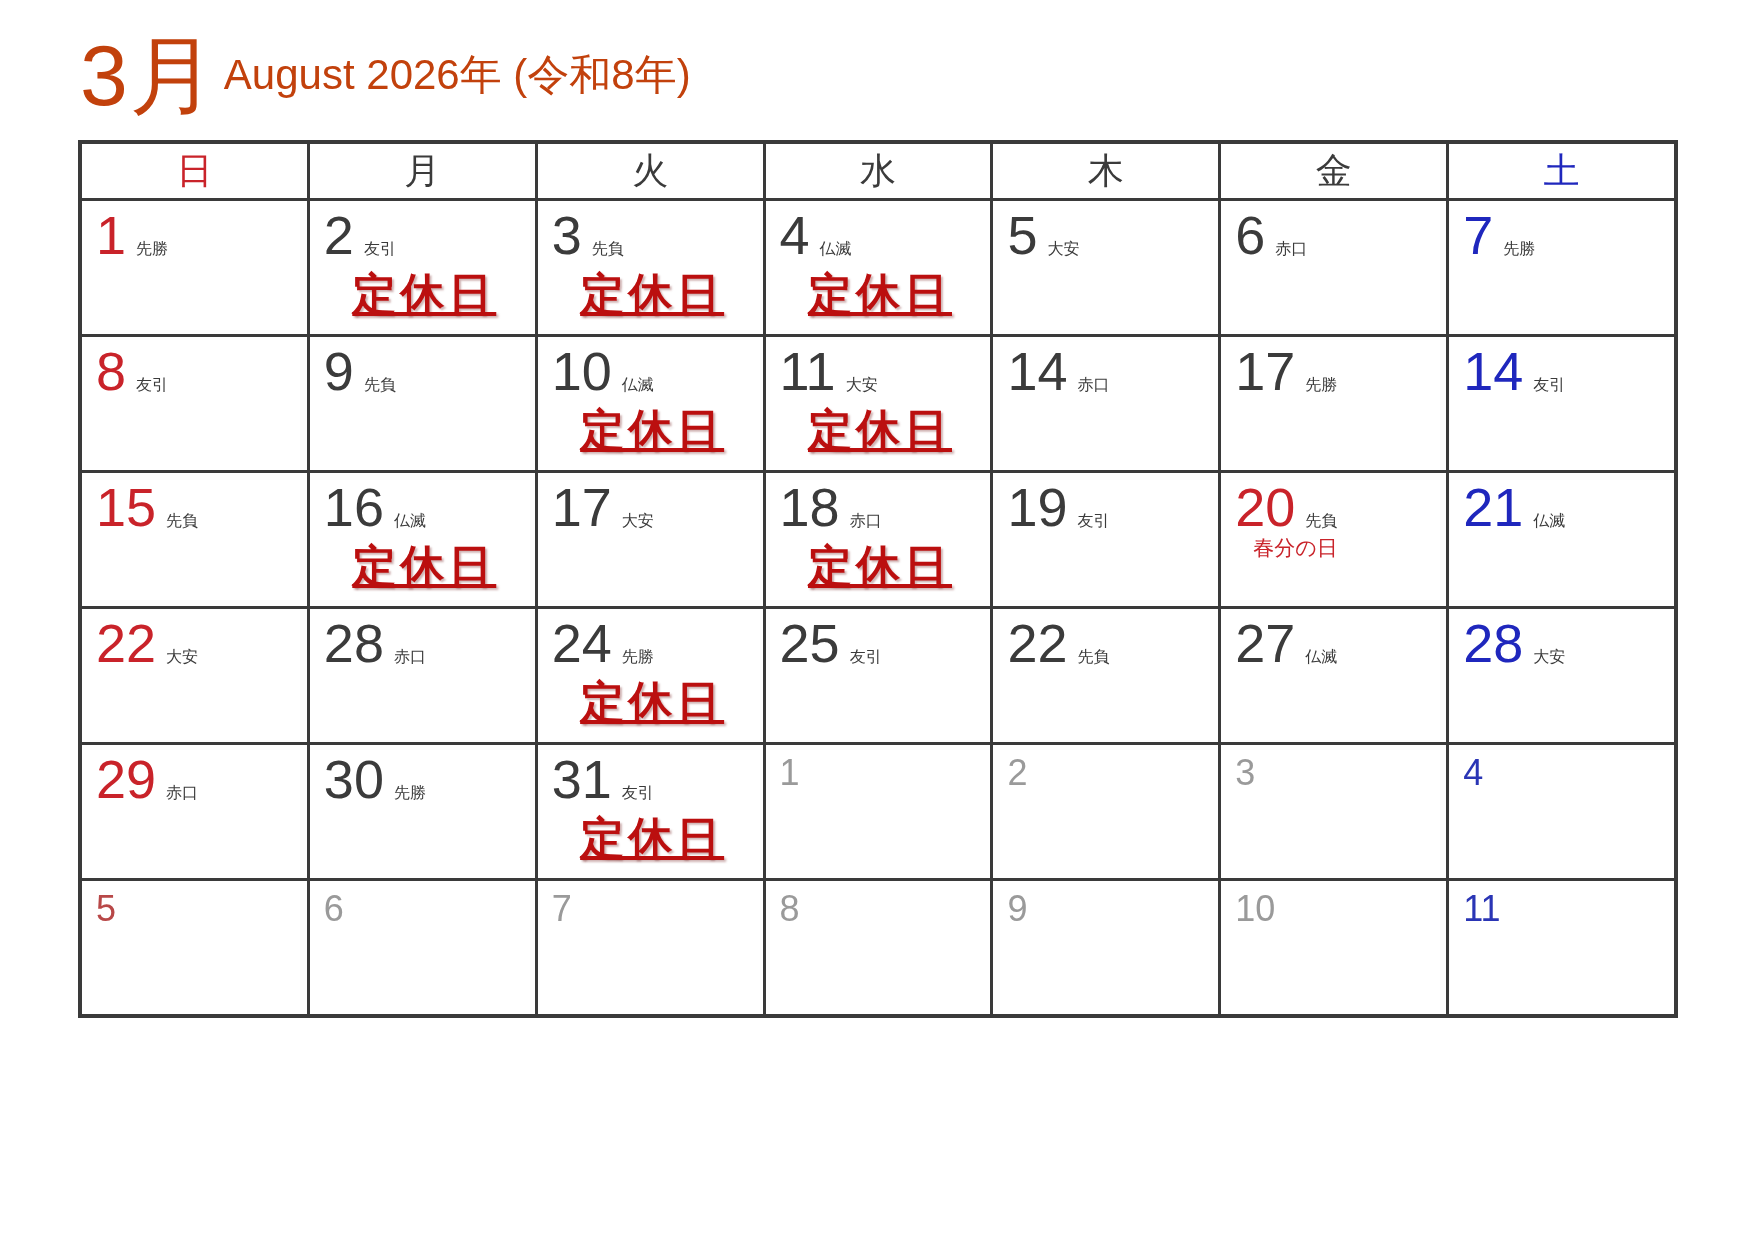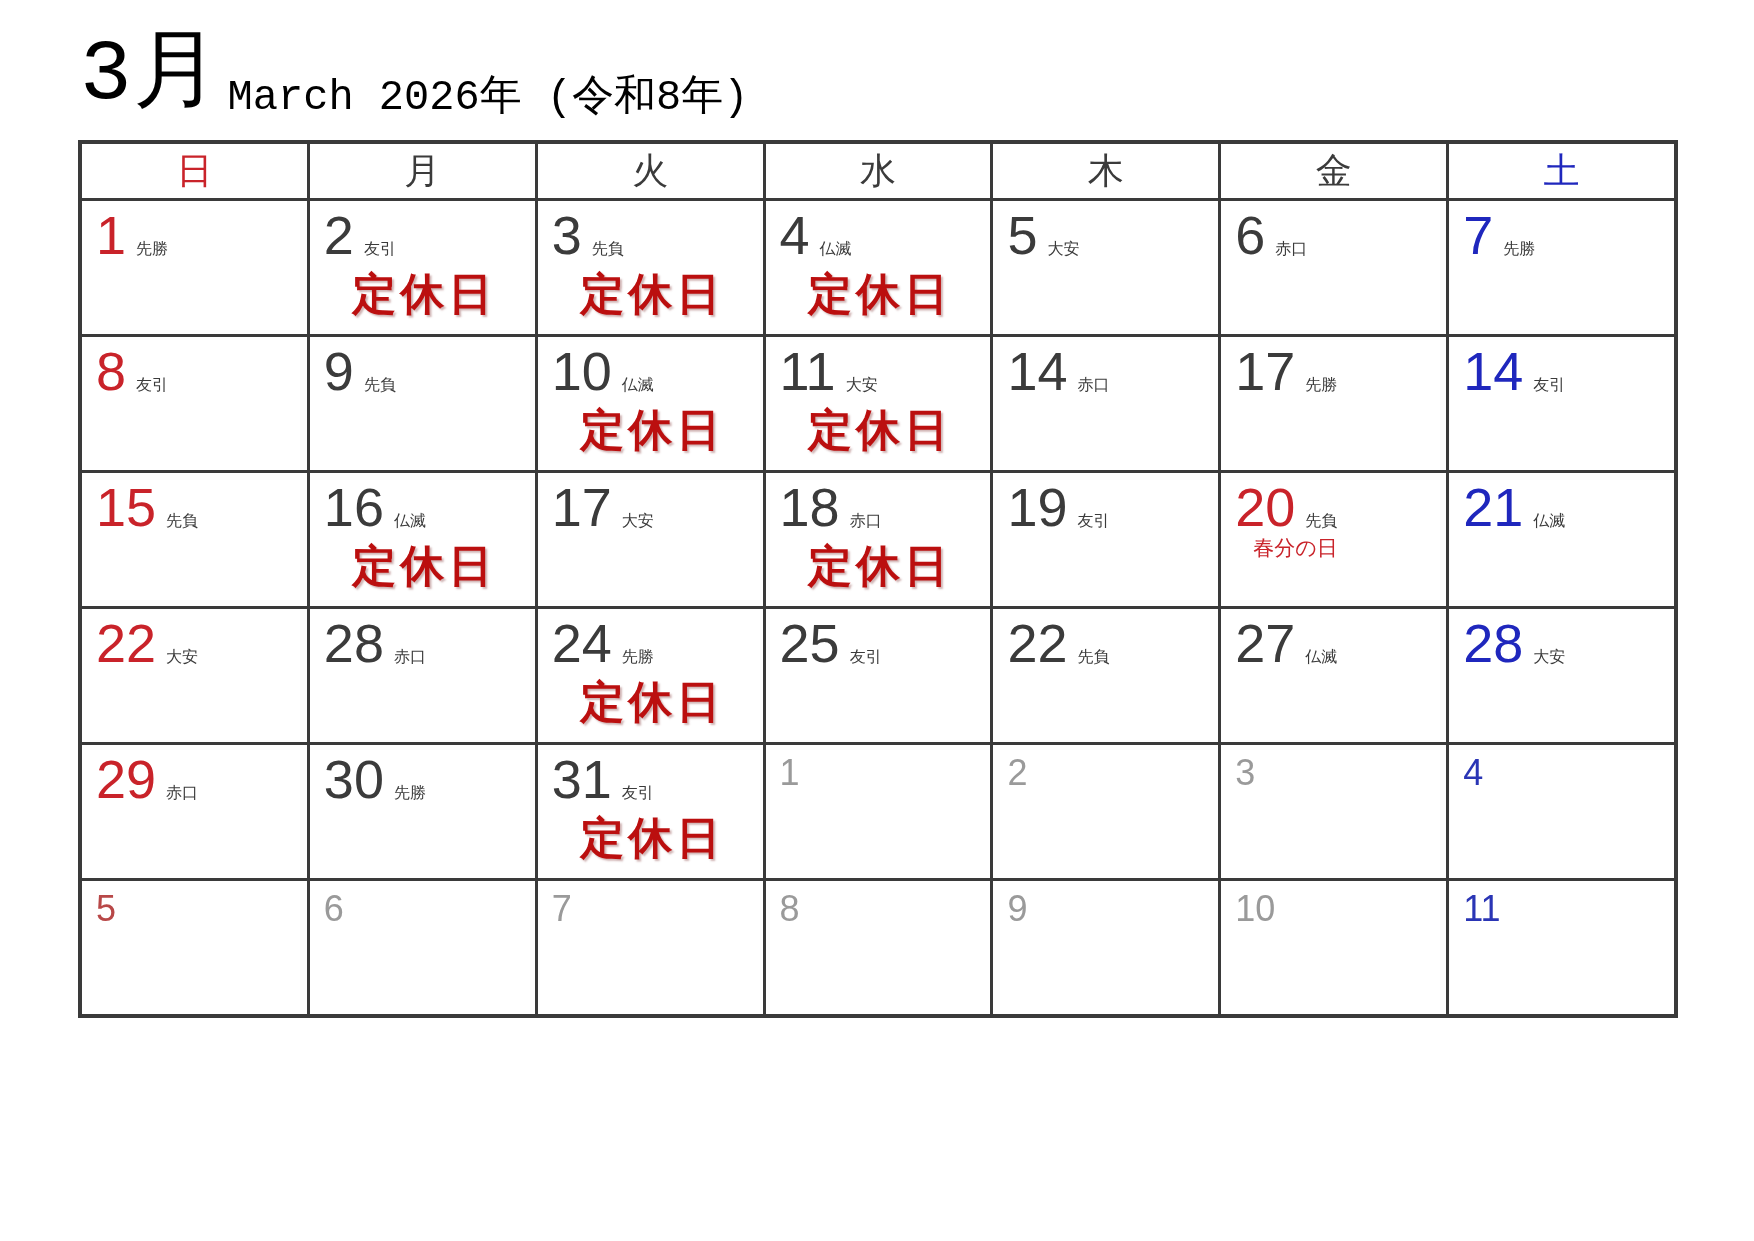--- a/index.html
+++ b/index.html
@@ -7,23 +7,22 @@
     width: 1754px; height: 1241px;
     background: #ffffff;
     font-family: "Liberation Sans", "DejaVu Sans", sans-serif;
     overflow: hidden;
   }
   #page { position: relative; width: 1754px; height: 1241px; }
 
   
   #title-row {
     position: absolute; left: 80px; top: 28px;
-    display: flex; align-items: flex-end;
-    color: #000000;
-    font-family: Liberation Mono, monospace;
+    display: flex; align-items: center;
+    color: #c2410c;
   }
   #title-month { font-size: 86px; line-height: 1.1; letter-spacing: 2px; }
   #title-subtitle { font-size: 42px; margin-left: 6px; }
 
   
   #calendar-grid {
     position: absolute; left: 78px; top: 140px;
     width: 1600px; height: 878px;
     box-sizing: border-box;
     display: grid;
@@ -78,29 +77,30 @@
   .closed {
     position: absolute;
     left: 4px; right: 0; bottom: 10px;
     text-align: center;
     font-family: "DejaVu Serif", "Liberation Serif", serif;
     font-weight: bold;
     font-size: 44px;
     color: var(--closed-red, #bb0f0f);
     text-shadow: 2px 2px 2px rgba(120, 40, 40, 0.35);
     letter-spacing: 4px;
+    text-decoration: underline;
   }
 </style>
 </head>
 <body>
 
 <div id="page">
   <div id="title-row">
     <span id="title-month">3月</span>
-    <span id="title-subtitle">March 2026年 (令和8年)</span>
+    <span id="title-subtitle">August 2026年 (令和8年)</span>
   </div>
   <div id="calendar-grid">
       <div class="hcell sun">日</div>
       <div class="hcell wd">月</div>
       <div class="hcell wd">火</div>
       <div class="hcell wd">水</div>
       <div class="hcell wd">木</div>
       <div class="hcell wd">金</div>
       <div class="hcell sat">土</div>
       <div class="cell sun">

